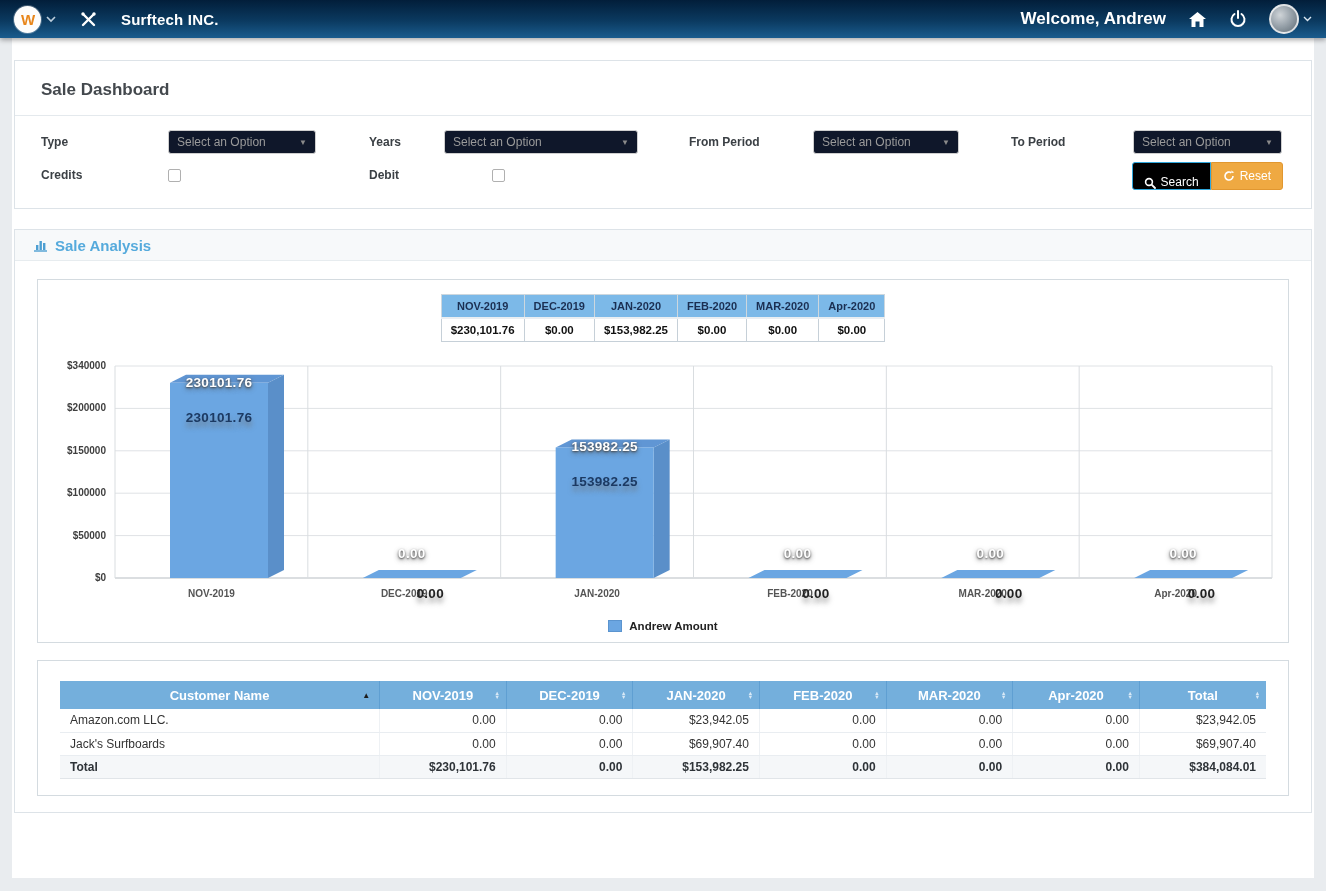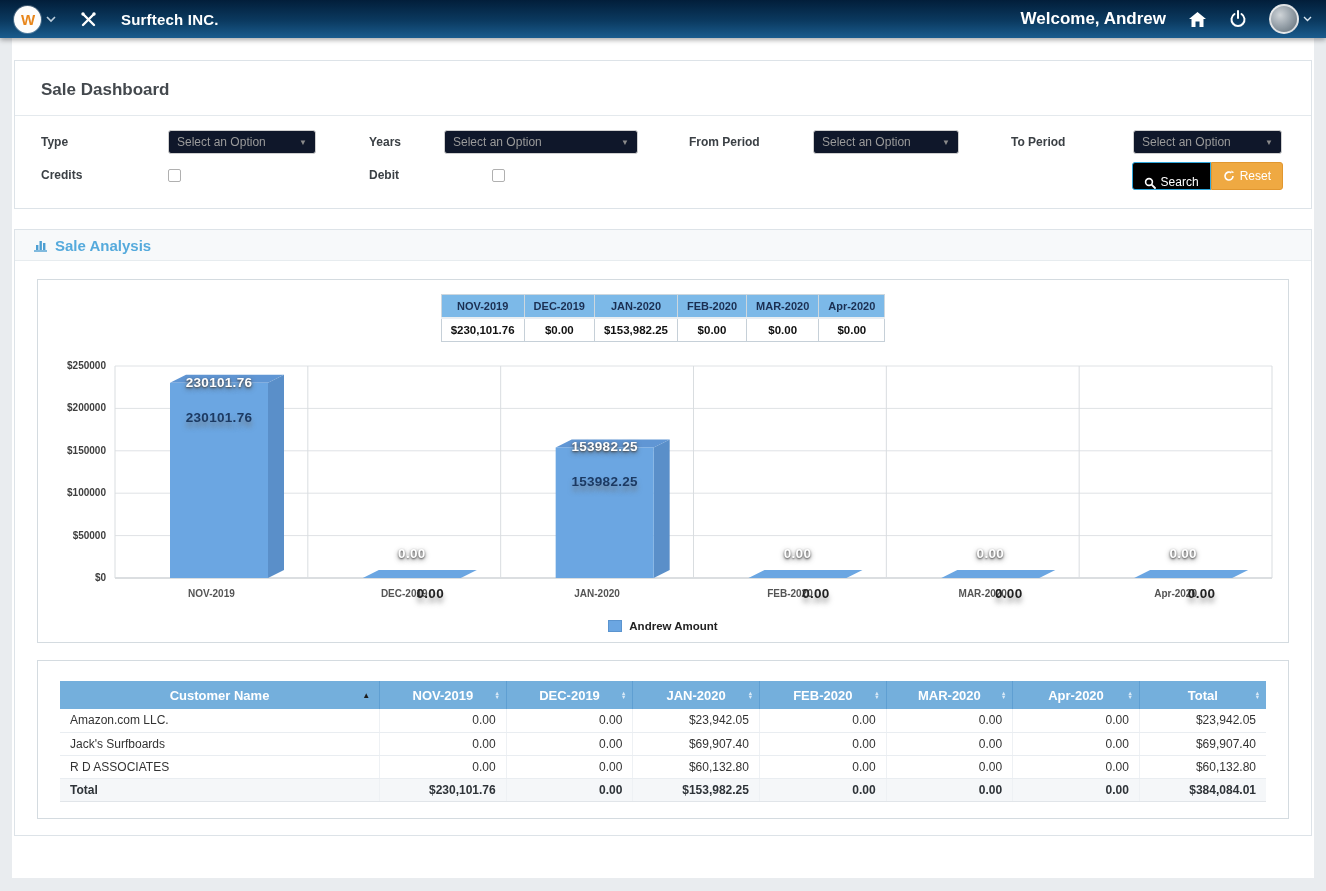--- a/index.html
+++ b/index.html
@@ -274,21 +274,21 @@
                 <polygon points="153,16.873707519999982 169,8.873707519999982 169,204 153,212" fill="#5a8fc9"></polygon>
                 <rect x="55" y="16.873707519999982" width="98" height="195.12629248000002" fill="#6ba6e2"></rect>
                 <polygon points="247.83333333333334,212 263.83333333333337,204 361.83333333333337,204 345.83333333333337,212" fill="#6ba6e2"></polygon>
                 <polygon points="440.6666666666667,81.42305200000001 456.6666666666667,73.42305200000001 554.6666666666667,73.42305200000001 538.6666666666667,81.42305200000001" fill="#6096d4"></polygon>
                 <polygon points="538.6666666666667,81.42305200000001 554.6666666666667,73.42305200000001 554.6666666666667,204 538.6666666666667,212" fill="#5a8fc9"></polygon>
                 <rect x="440.6666666666667" y="81.42305200000001" width="98" height="130.576948" fill="#6ba6e2"></rect>
                 <polygon points="633.5,212 649.5,204 747.5,204 731.5,212" fill="#6ba6e2"></polygon>
                 <polygon points="826.3333333333334,212 842.3333333333334,204 940.3333333333334,204 924.3333333333334,212" fill="#6ba6e2"></polygon>
                 <polygon points="1019.1666666666667,212 1035.1666666666667,204 1133.1666666666667,204 1117.1666666666667,212" fill="#6ba6e2"></polygon>
               </svg>
-          <div class="ytick" style="top: 4px;">$250000</div>
+          <div class="ytick" style="top: 4px;">$340000</div>
               <div class="ytick" style="top: 46.4px;">$200000</div>
               <div class="ytick" style="top: 88.8px;">$150000</div>
               <div class="ytick" style="top: 131.2px;">$100000</div>
               <div class="ytick" style="top: 173.6px;">$50000</div>
               <div class="ytick" style="top: 216px;">$0</div>
               <div class="catlabel" style="left: 67px; width: 192.833px;">NOV-2019</div>
               <div class="catlabel" style="left: 259.833px; width: 192.833px;">DEC-2019</div>
               <div class="catlabel" style="left: 452.667px; width: 192.833px;">JAN-2020</div>
               <div class="catlabel" style="left: 645.5px; width: 192.833px;">FEB-2020</div>
               <div class="catlabel" style="left: 838.333px; width: 192.833px;">MAR-2020</div>
@@ -362,30 +362,20 @@
                 <tr>
                   <td class="td-name">Jack's Surfboards</td>
                   <td class="td-num">0.00</td>
                   <td class="td-num">0.00</td>
                   <td class="td-num cyan">$69,907.40</td>
                   <td class="td-num">0.00</td>
                   <td class="td-num">0.00</td>
                   <td class="td-num">0.00</td>
                   <td class="td-num">$69,907.40</td>
                 </tr>
-                <tr>
-                  <td class="td-name">R D ASSOCIATES</td>
-                  <td class="td-num">0.00</td>
-                  <td class="td-num">0.00</td>
-                  <td class="td-num cyan">$60,132.80</td>
-                  <td class="td-num">0.00</td>
-                  <td class="td-num">0.00</td>
-                  <td class="td-num">0.00</td>
-                  <td class="td-num">$60,132.80</td>
-                </tr>
                 <tr class="total-row">
                   <td class="td-name">Total</td>
                   <td class="td-num">$230,101.76</td>
                   <td class="td-num">0.00</td>
                   <td class="td-num">$153,982.25</td>
                   <td class="td-num">0.00</td>
                   <td class="td-num">0.00</td>
                   <td class="td-num">0.00</td>
                   <td class="td-num">$384,084.01</td>
                 </tr>

